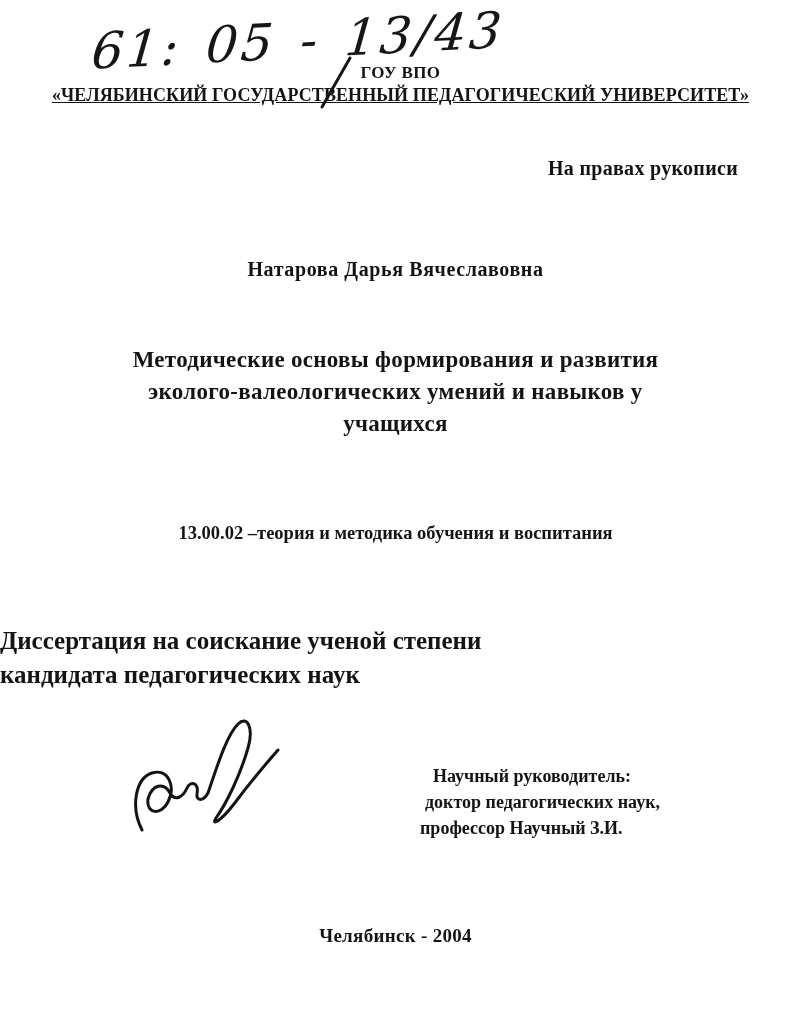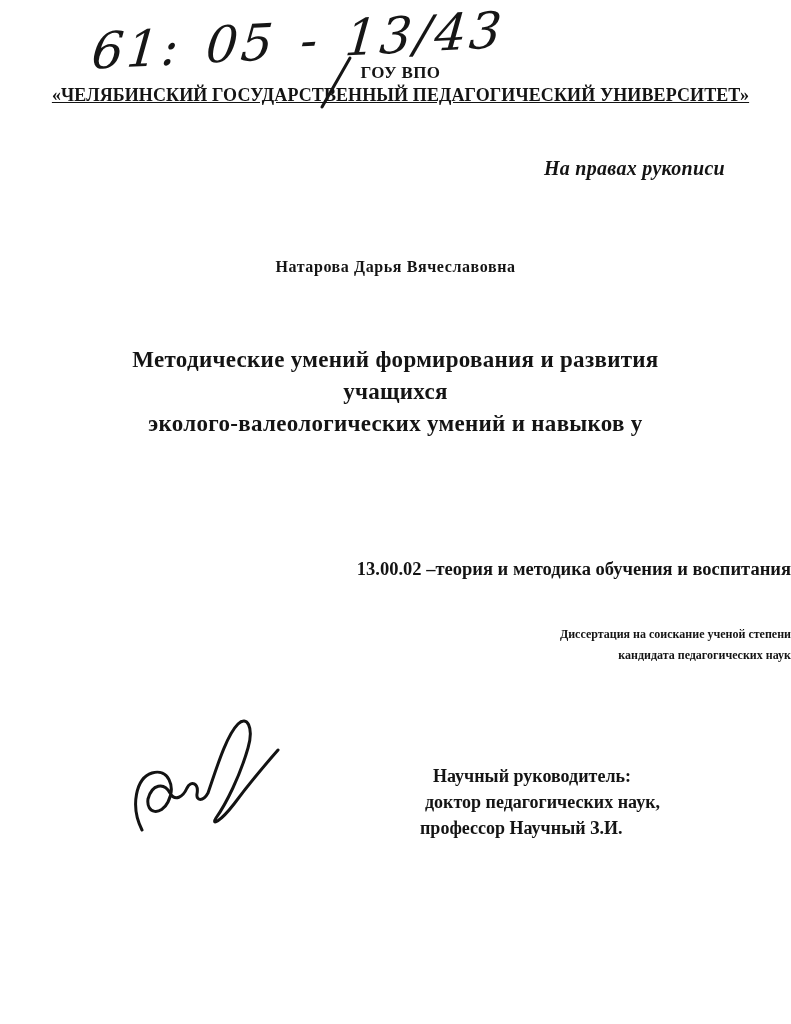--- a/index.html
+++ b/index.html
@@ -60,36 +60,35 @@
     margin-top: 2px;
     letter-spacing: 0.1px;
     white-space: nowrap;
     text-decoration: underline;
   }
 
   
   .manuscript {
     position: absolute;
     top: 157px;
-    right: 66px;
-    font-style: italic;
+    right: 53px;
     font-weight: 600;
     font-size: 20px;
     letter-spacing: 0.3px;
   }
 
   
   .author {
     position: absolute;
     top: 258px;
     left: 0;
     right: 0;
     text-align: center;
     font-weight: bold;
-    font-size: 16px;
+    font-size: 20px;
     letter-spacing: 0.6px;
   }
 
   
   .title {
     position: absolute;
     top: 344px;
     left: 0;
     right: 0;
     text-align: center;
@@ -99,37 +98,36 @@
     letter-spacing: 0.3px;
   }
   .title span { display: block; }
 
   
   .specialty {
     position: absolute;
     top: 520px;
     left: 0;
     right: 0;
-    text-align: right;
+    text-align: center;
     font-weight: bold;
     font-size: 18.5px;
     line-height: 1.45;
-    margin-top: 36px;
   }
   .specialty span { display: block; }
 
   
   .thesis {
     position: absolute;
     top: 627px;
     left: 0;
     right: 0;
-    text-align: right;
-    font-weight: bold;
-    font-size: 12px;
+    text-align: left;
+    font-weight: bold;
+    font-size: 25px;
   }
   .thesis .line2 { display: block; margin-top: 6px; }
   .thesis .line1 { display: block; }
 
   
   .signature-svg {
     position: absolute;
     left: 126px;
     top: 690px;
     width: 172px;
@@ -182,23 +180,23 @@
   <div class="header">
     <div class="org-type">ГОУ ВПО</div>
     <div class="org-name">«ЧЕЛЯБИНСКИЙ ГОСУДАРСТВЕННЫЙ ПЕДАГОГИЧЕСКИЙ УНИВЕРСИТЕТ»</div>
   </div>
 
   <div class="manuscript">На правах рукописи</div>
 
   <div class="author">Натарова Дарья Вячеславовна</div>
 
   <div class="title">
-    <span>Методические умений формирования и развития</span>
+    <span>Методические основы формирования и развития</span>
+    <span>эколого-валеологических умений и навыков у</span>
     <span>учащихся</span>
-    <span>эколого-валеологических умений и навыков у</span>
   </div>
 
   <div class="specialty">
     <span>13.00.02 –теория и методика обучения и воспитания</span>
   </div>
 
   <div class="thesis">
     <span class="line1">Диссертация на соискание ученой степени</span>
     <span class="line2">кандидата педагогических наук</span>
   </div>
@@ -218,14 +216,15 @@
              C85,136 94,132 108,114
              C120,98 138,76 152,60"></path>
   </svg>
 
   <div class="advisor">
     <span class="label">Научный руководитель:</span>
     <span class="line1">доктор педагогических наук,</span>
     <span class="line2">профессор Научный З.И.</span>
   </div>
 
+  <div class="cityyear">Челябинск - 2004</div>
 
 </div>
 
 </body></html>

